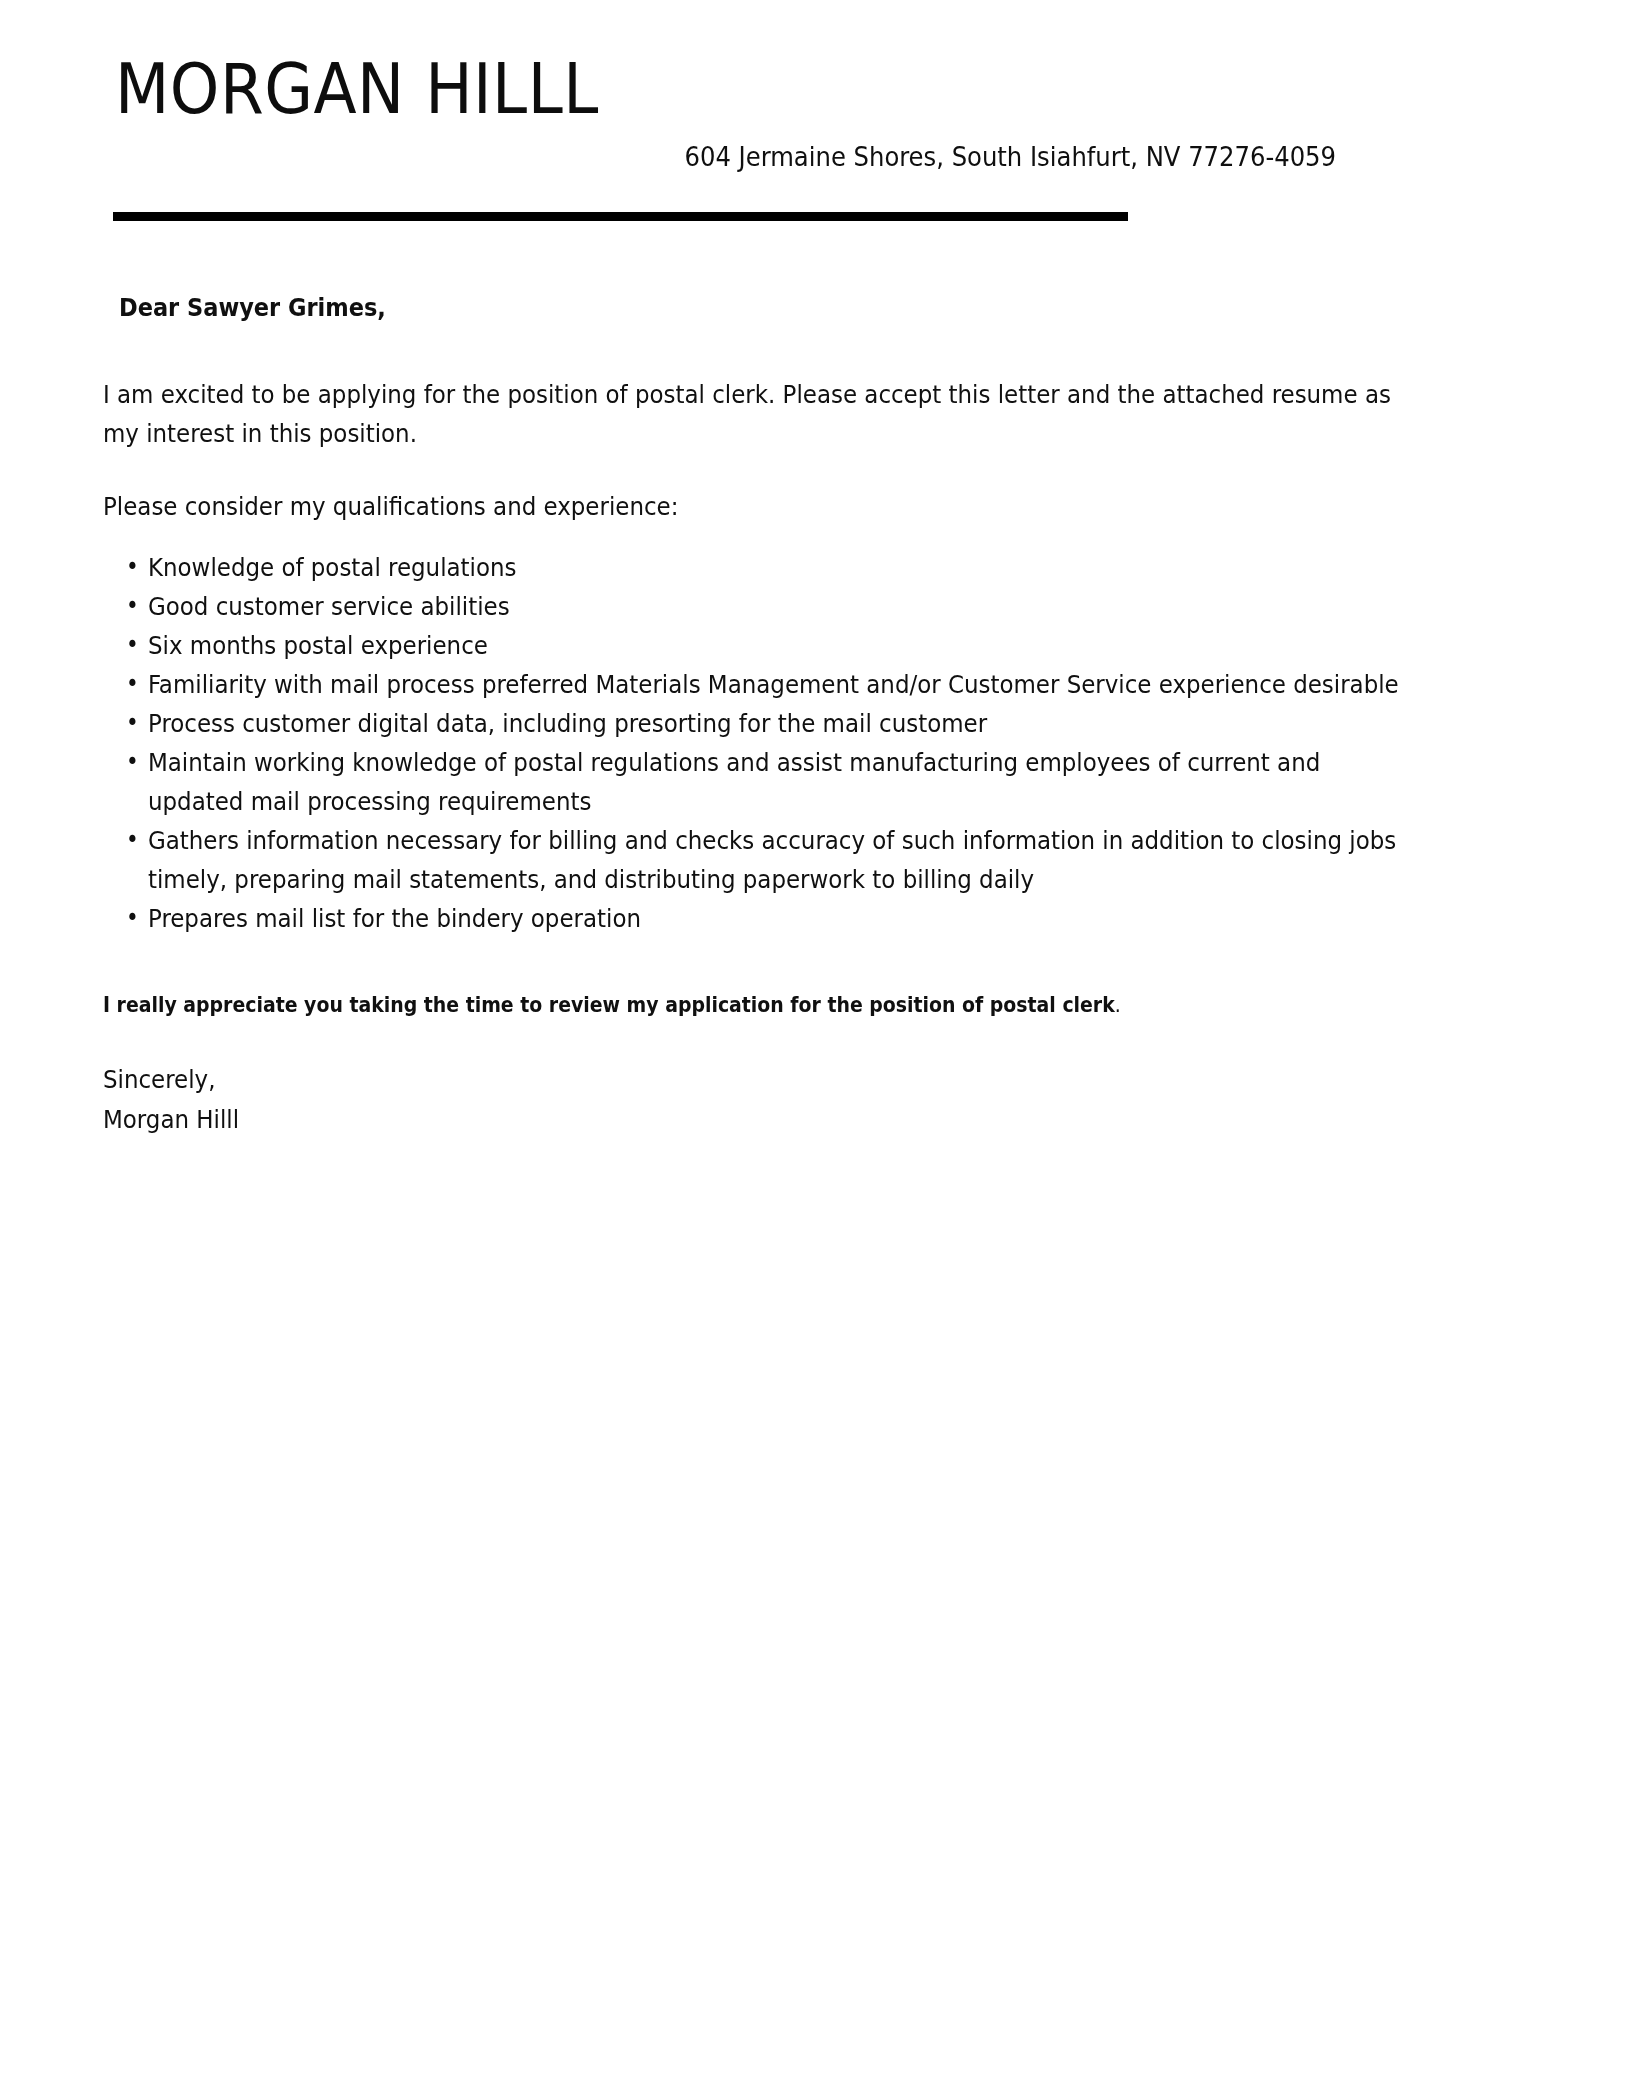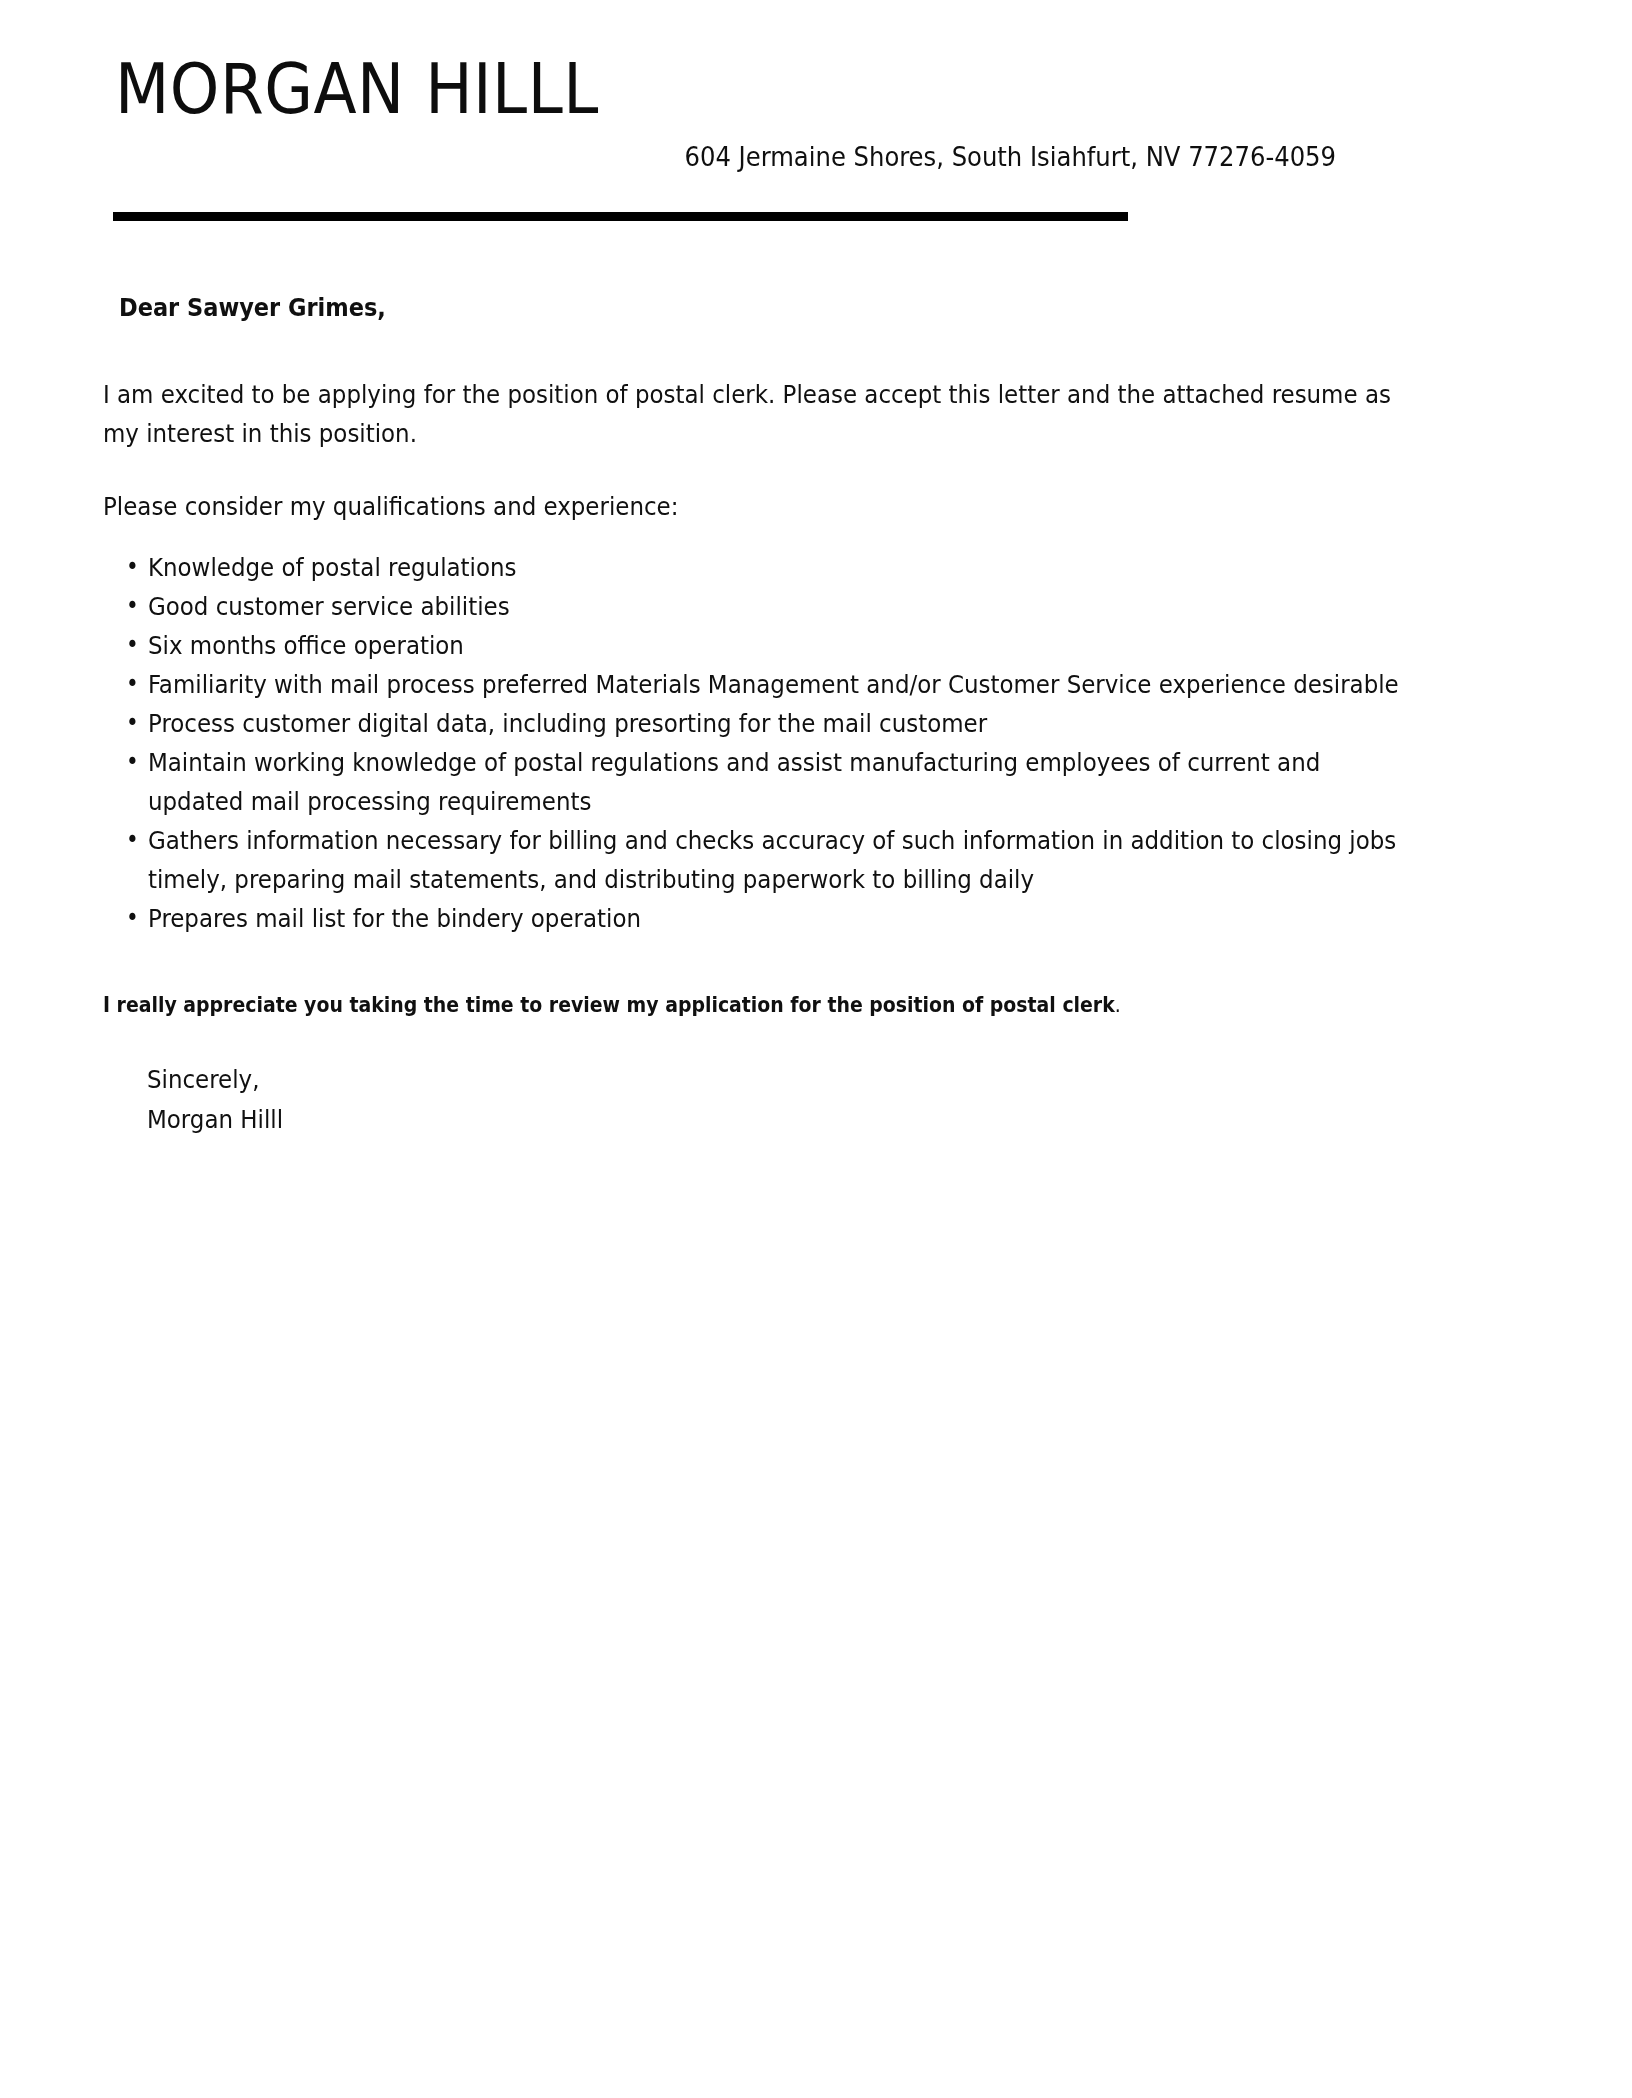--- a/index.html
+++ b/index.html
@@ -117,21 +117,20 @@
   .signoff {
     margin: 0;
     padding-top: 34px;
     font-size: 25.5px;
     line-height: 40px;
     font-weight: 400;
     font-stretch: condensed;
   }
   .signoff .sig-line {
     display: block;
-    margin-left: 44px;
   }
 </style>
 </head>
 <body>
 
 <div class="page">
 
   <div class="header">
     <h1 class="name">MORGAN HILLL</h1>
     <div class="address">604 Jermaine Shores, South Isiahfurt, NV 77276-4059</div>
@@ -143,21 +142,21 @@
     <p class="salutation">Dear Sawyer Grimes,</p>
 
     <p class="para">I am excited to be applying for the position of postal clerk. Please accept this letter and the attached resume as my interest in this position.</p>
 
 
     <p class="para">Please consider my qualifications and experience:</p>
 
     <ul class="qual-list">
       <li>Knowledge of postal regulations</li>
       <li>Good customer service abilities</li>
-      <li>Six months office operation</li>
+      <li>Six months postal experience</li>
       <li>Familiarity with mail process preferred Materials Management and/or Customer Service experience desirable</li>
       <li>Process customer digital data, including presorting for the mail customer</li>
       <li>Maintain working knowledge of postal regulations and assist manufacturing employees of current and updated mail processing requirements</li>
       <li>Gathers information necessary for billing and checks accuracy of such information in addition to closing jobs timely, preparing mail statements, and distributing paperwork to billing daily</li>
       <li>Prepares mail list for the bindery operation</li>
     </ul>
 
     <p class="closing"><span>I really appreciate you taking the time to review my application for the position of postal clerk</span><span class="tail">.</span></p>
 
     <p class="signoff">

